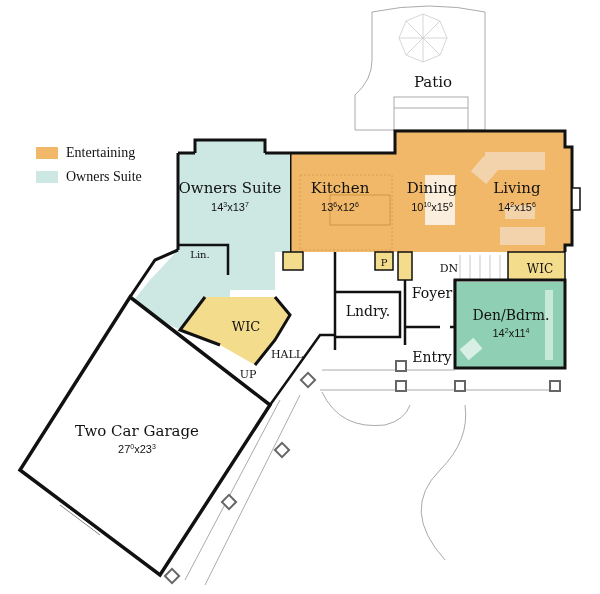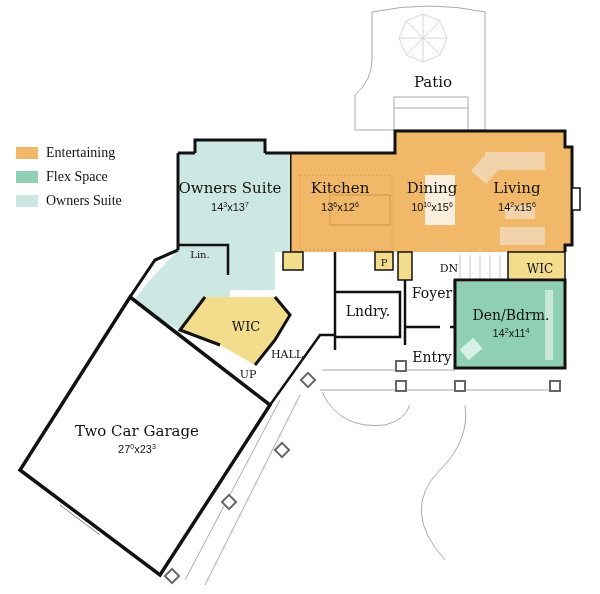--- a/index.html
+++ b/index.html
@@ -1,36 +1,32 @@
 <!DOCTYPE html>
 <html><head>
 <meta charset="utf-8">
 <style>
   html, body { margin:0; padding:0; background:#ffffff; }
   #plan-root { position:relative; width:600px; height:594px; overflow:hidden; background:#fff; }
   svg { position:absolute; left:0; top:0; }
   .lbl { font-family:"DejaVu Serif","Liberation Serif",serif; fill:#111; }
   .dim { font-family:"Liberation Sans","DejaVu Sans",sans-serif; fill:#111; }
-  .legend { position:absolute; left:16px; top:141px; font-family:"Liberation Serif","DejaVu Serif",serif; font-size:14px; color:#111; }
+  .legend { position:absolute; left:36px; top:141px; font-family:"Liberation Serif","DejaVu Serif",serif; font-size:14px; color:#111; }
   .legend-item { display:flex; align-items:center; height:24px; }
   .swatch { width:22px; height:12px; margin-right:8px; }
 </style>
 </head>
 <body>
 
 <div id="plan-root">
 
   <div class="legend">
     <div class="legend-item">
       <span class="swatch" style="background:#f0b868"></span>
       <span>Entertaining</span>
-    </div>
-    <div class="legend-item">
-      <span class="swatch" style="background:#8fd0b4"></span>
-      <span>Flex Space</span>
     </div>
     <div class="legend-item">
       <span class="swatch" style="background:#cde7e2"></span>
       <span>Owners Suite</span>
     </div>
   </div>
 
   <svg width="600" height="594" viewBox="0 0 600 594">
 
     <g>

